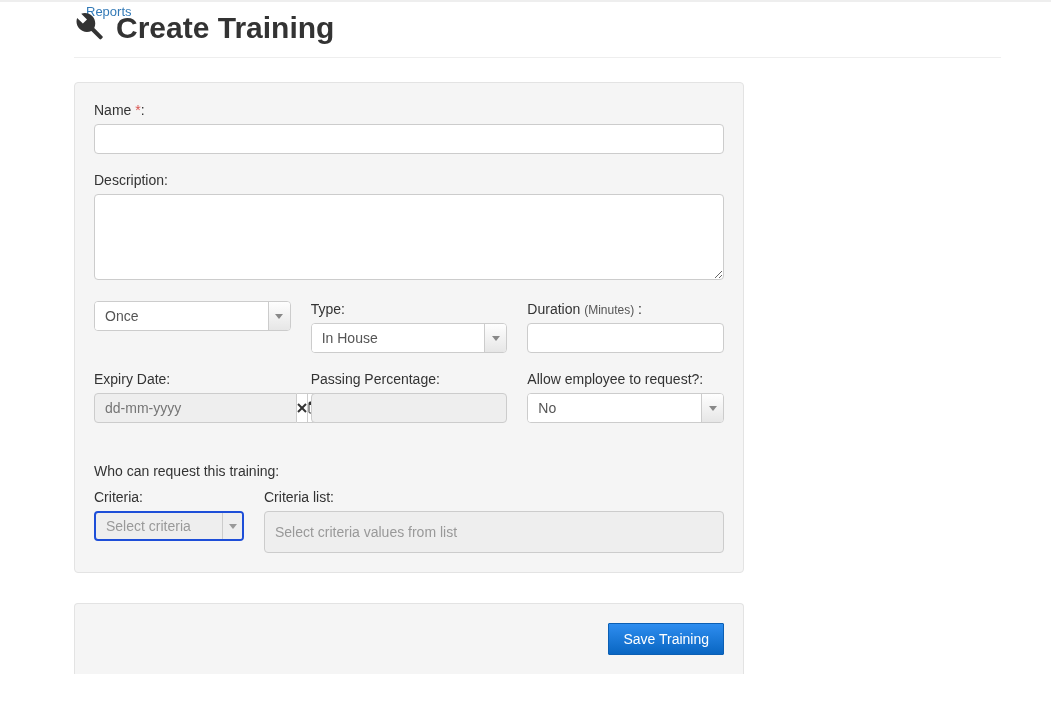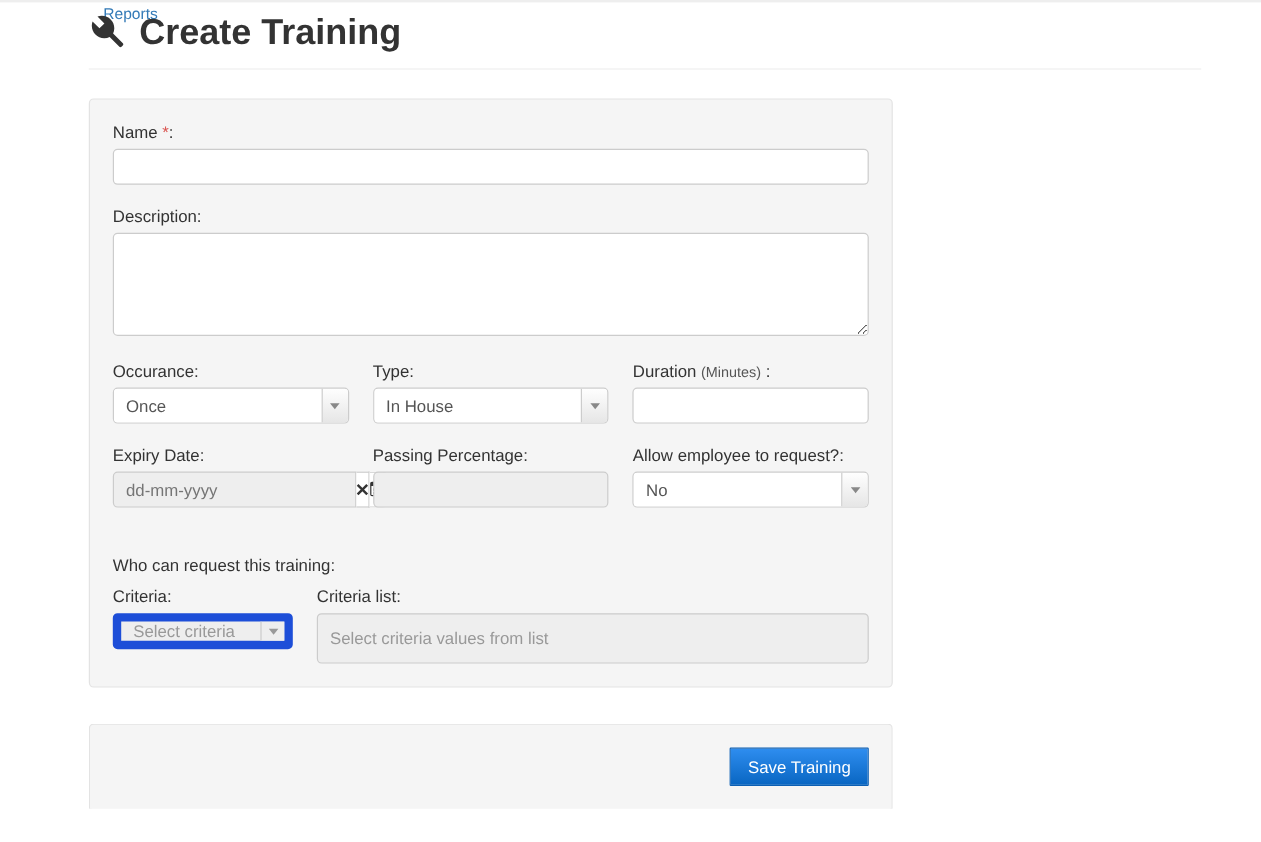--- a/index.html
+++ b/index.html
@@ -160,21 +160,21 @@
   .date-group .addon { border-radius: 0; }
   .date-group .addon2 { border-radius: 0 4px 4px 0; }
   .criteria-row {
     display: flex;
     gap: 20px;
   }
   .criteria-col-left { width: 150px; }
   .criteria-col-right { flex: 1; }
   .criteria-select {
     display: flex;
-    border: 7px solid #1d4ed8;
+    border: 2px solid #1d4ed8;
     border-radius: 4px;
     height: 30px;
     background: #eee;
     align-items: stretch;
     overflow: hidden;
   }
   .criteria-select .ctext {
     flex: 1;
     padding: 5px 10px;
     color: #999;
@@ -269,21 +269,20 @@
       <input type="text" class="form-control" value="" style="">
     </div>
 
     <div class="form-group">
       <label class="field-label">Description:</label>
       <textarea class="form-control" style=""></textarea>
     </div>
 
     <div class="row3">
       <div class="col form-group">
-        <label class="field-label">Occurance:</label>
         <div class="styled-select">
           <div class="sel-text">Once</div>
           <div class="sel-arrow">
               <div class="tri"></div>
             </div>
         </div>
       </div>
       <div class="col form-group">
         <label class="field-label">Type:</label>
         <div class="styled-select">

